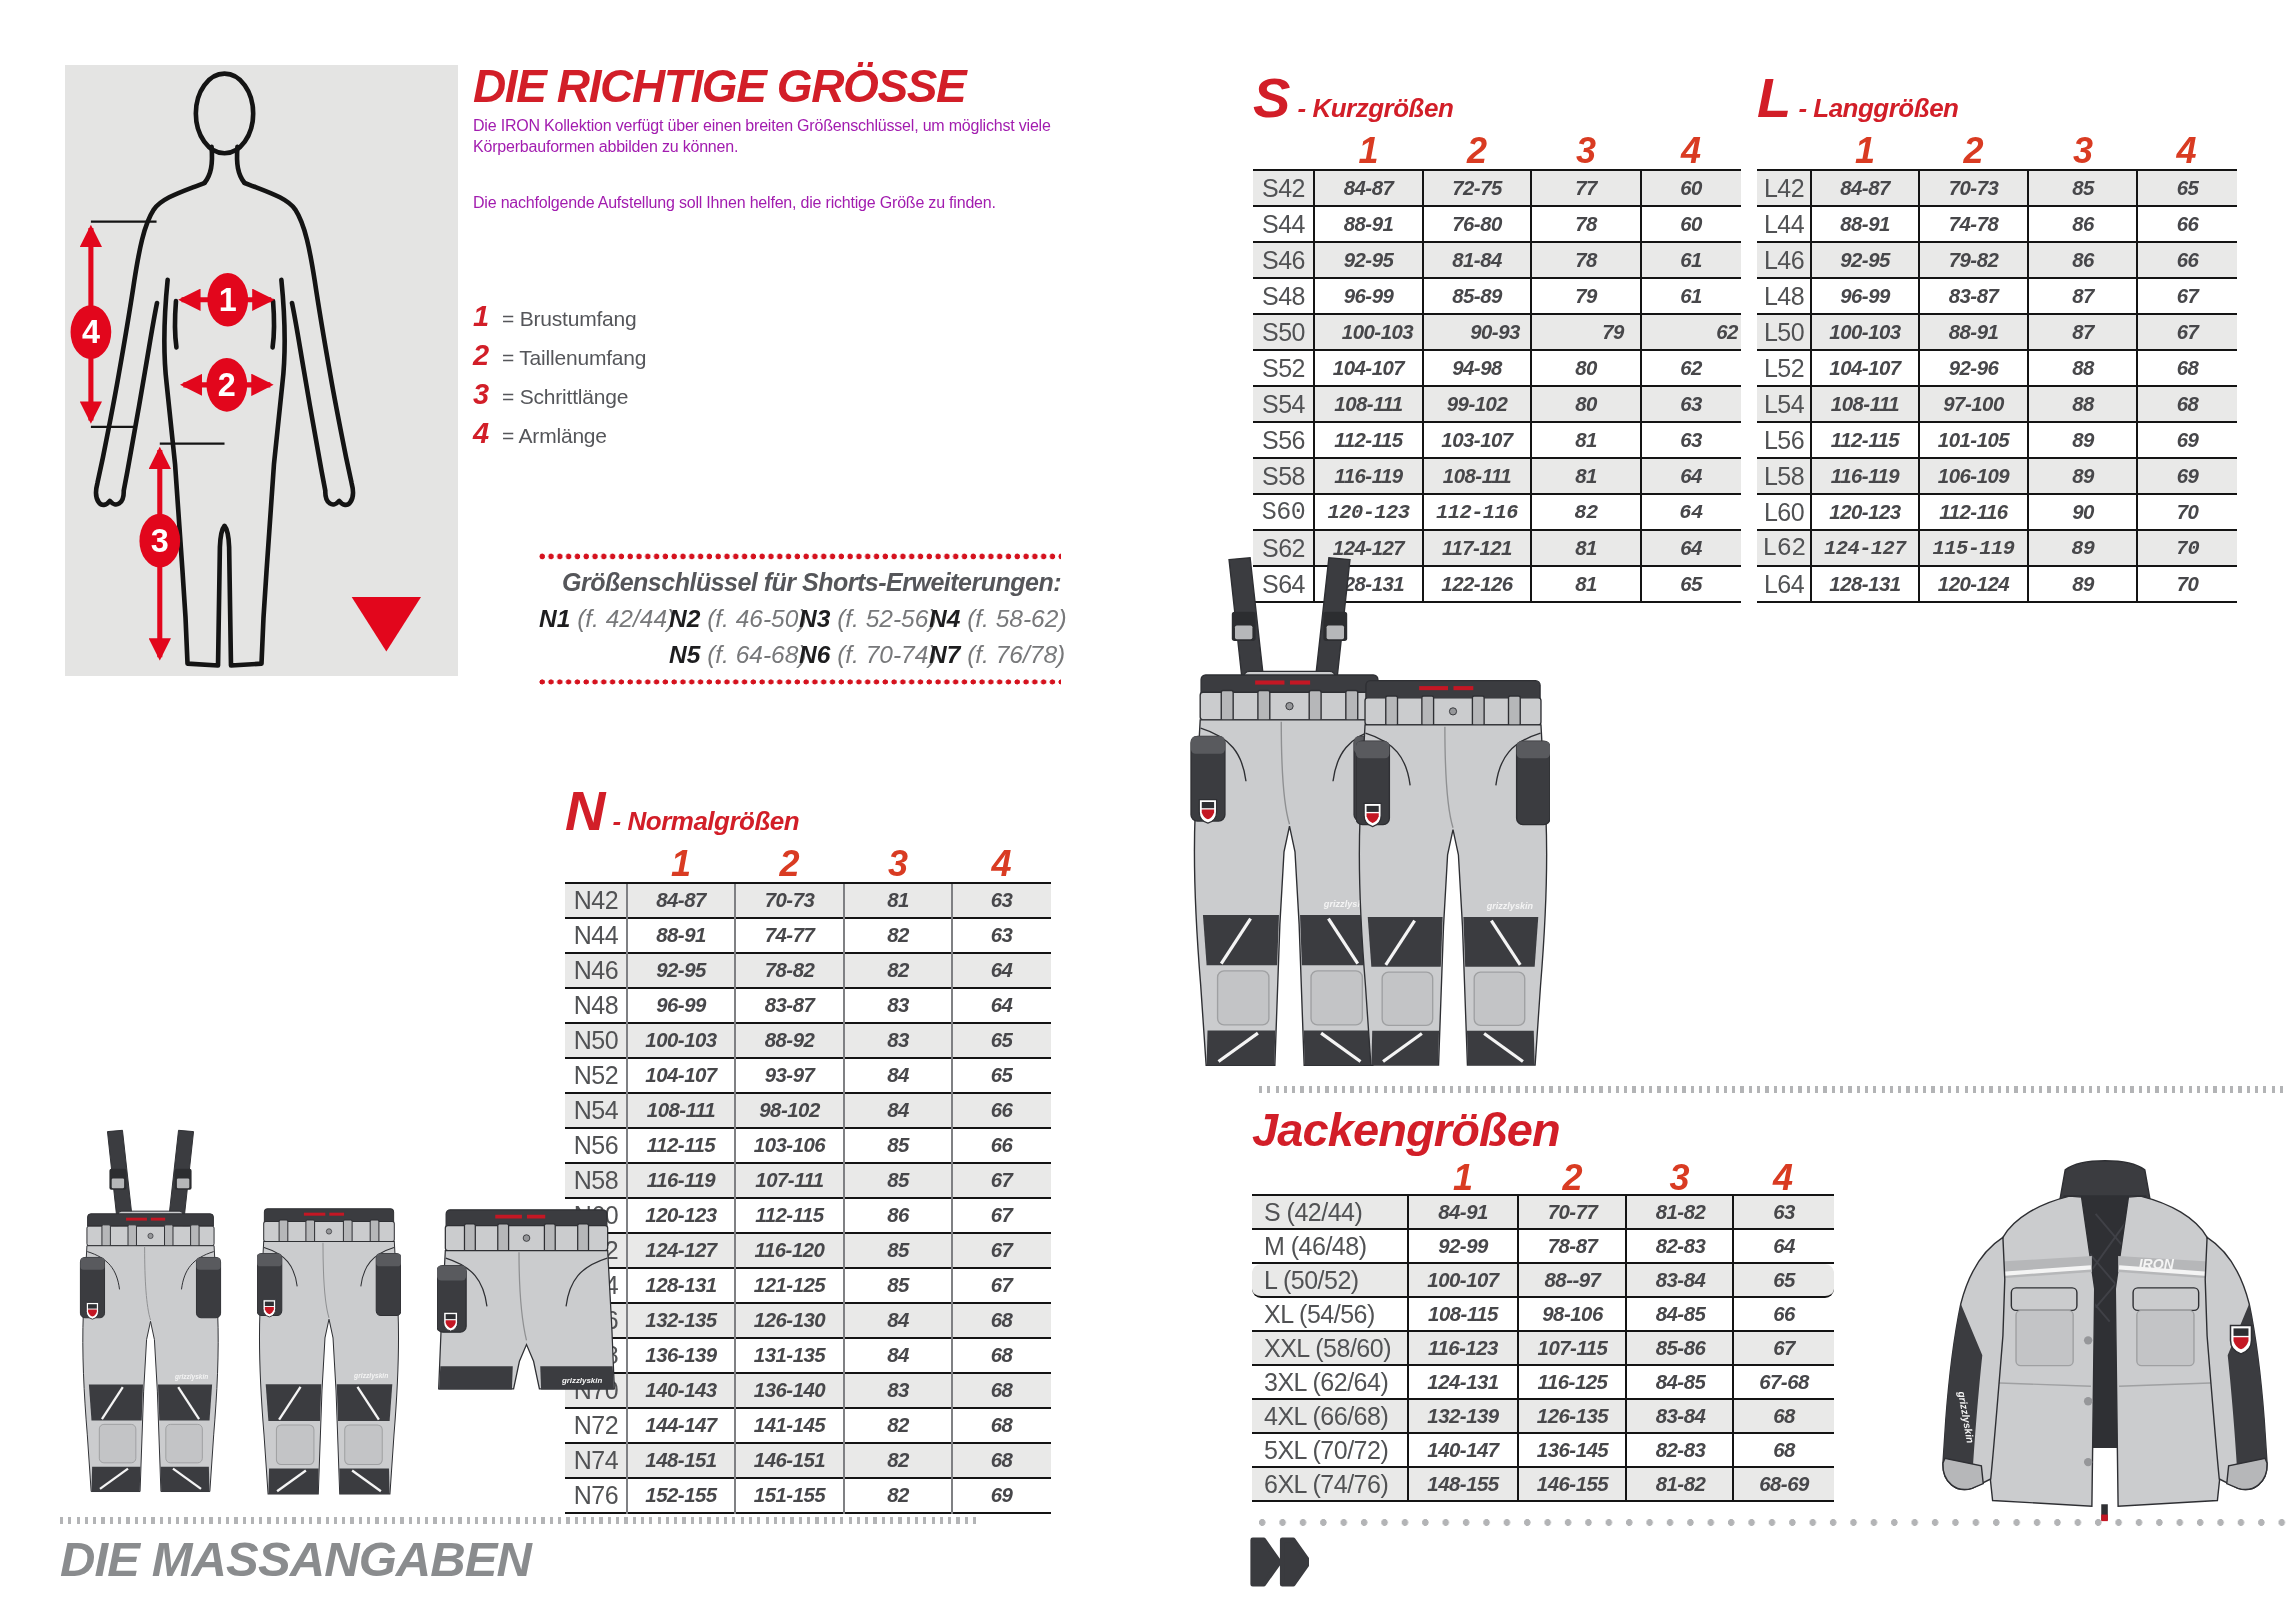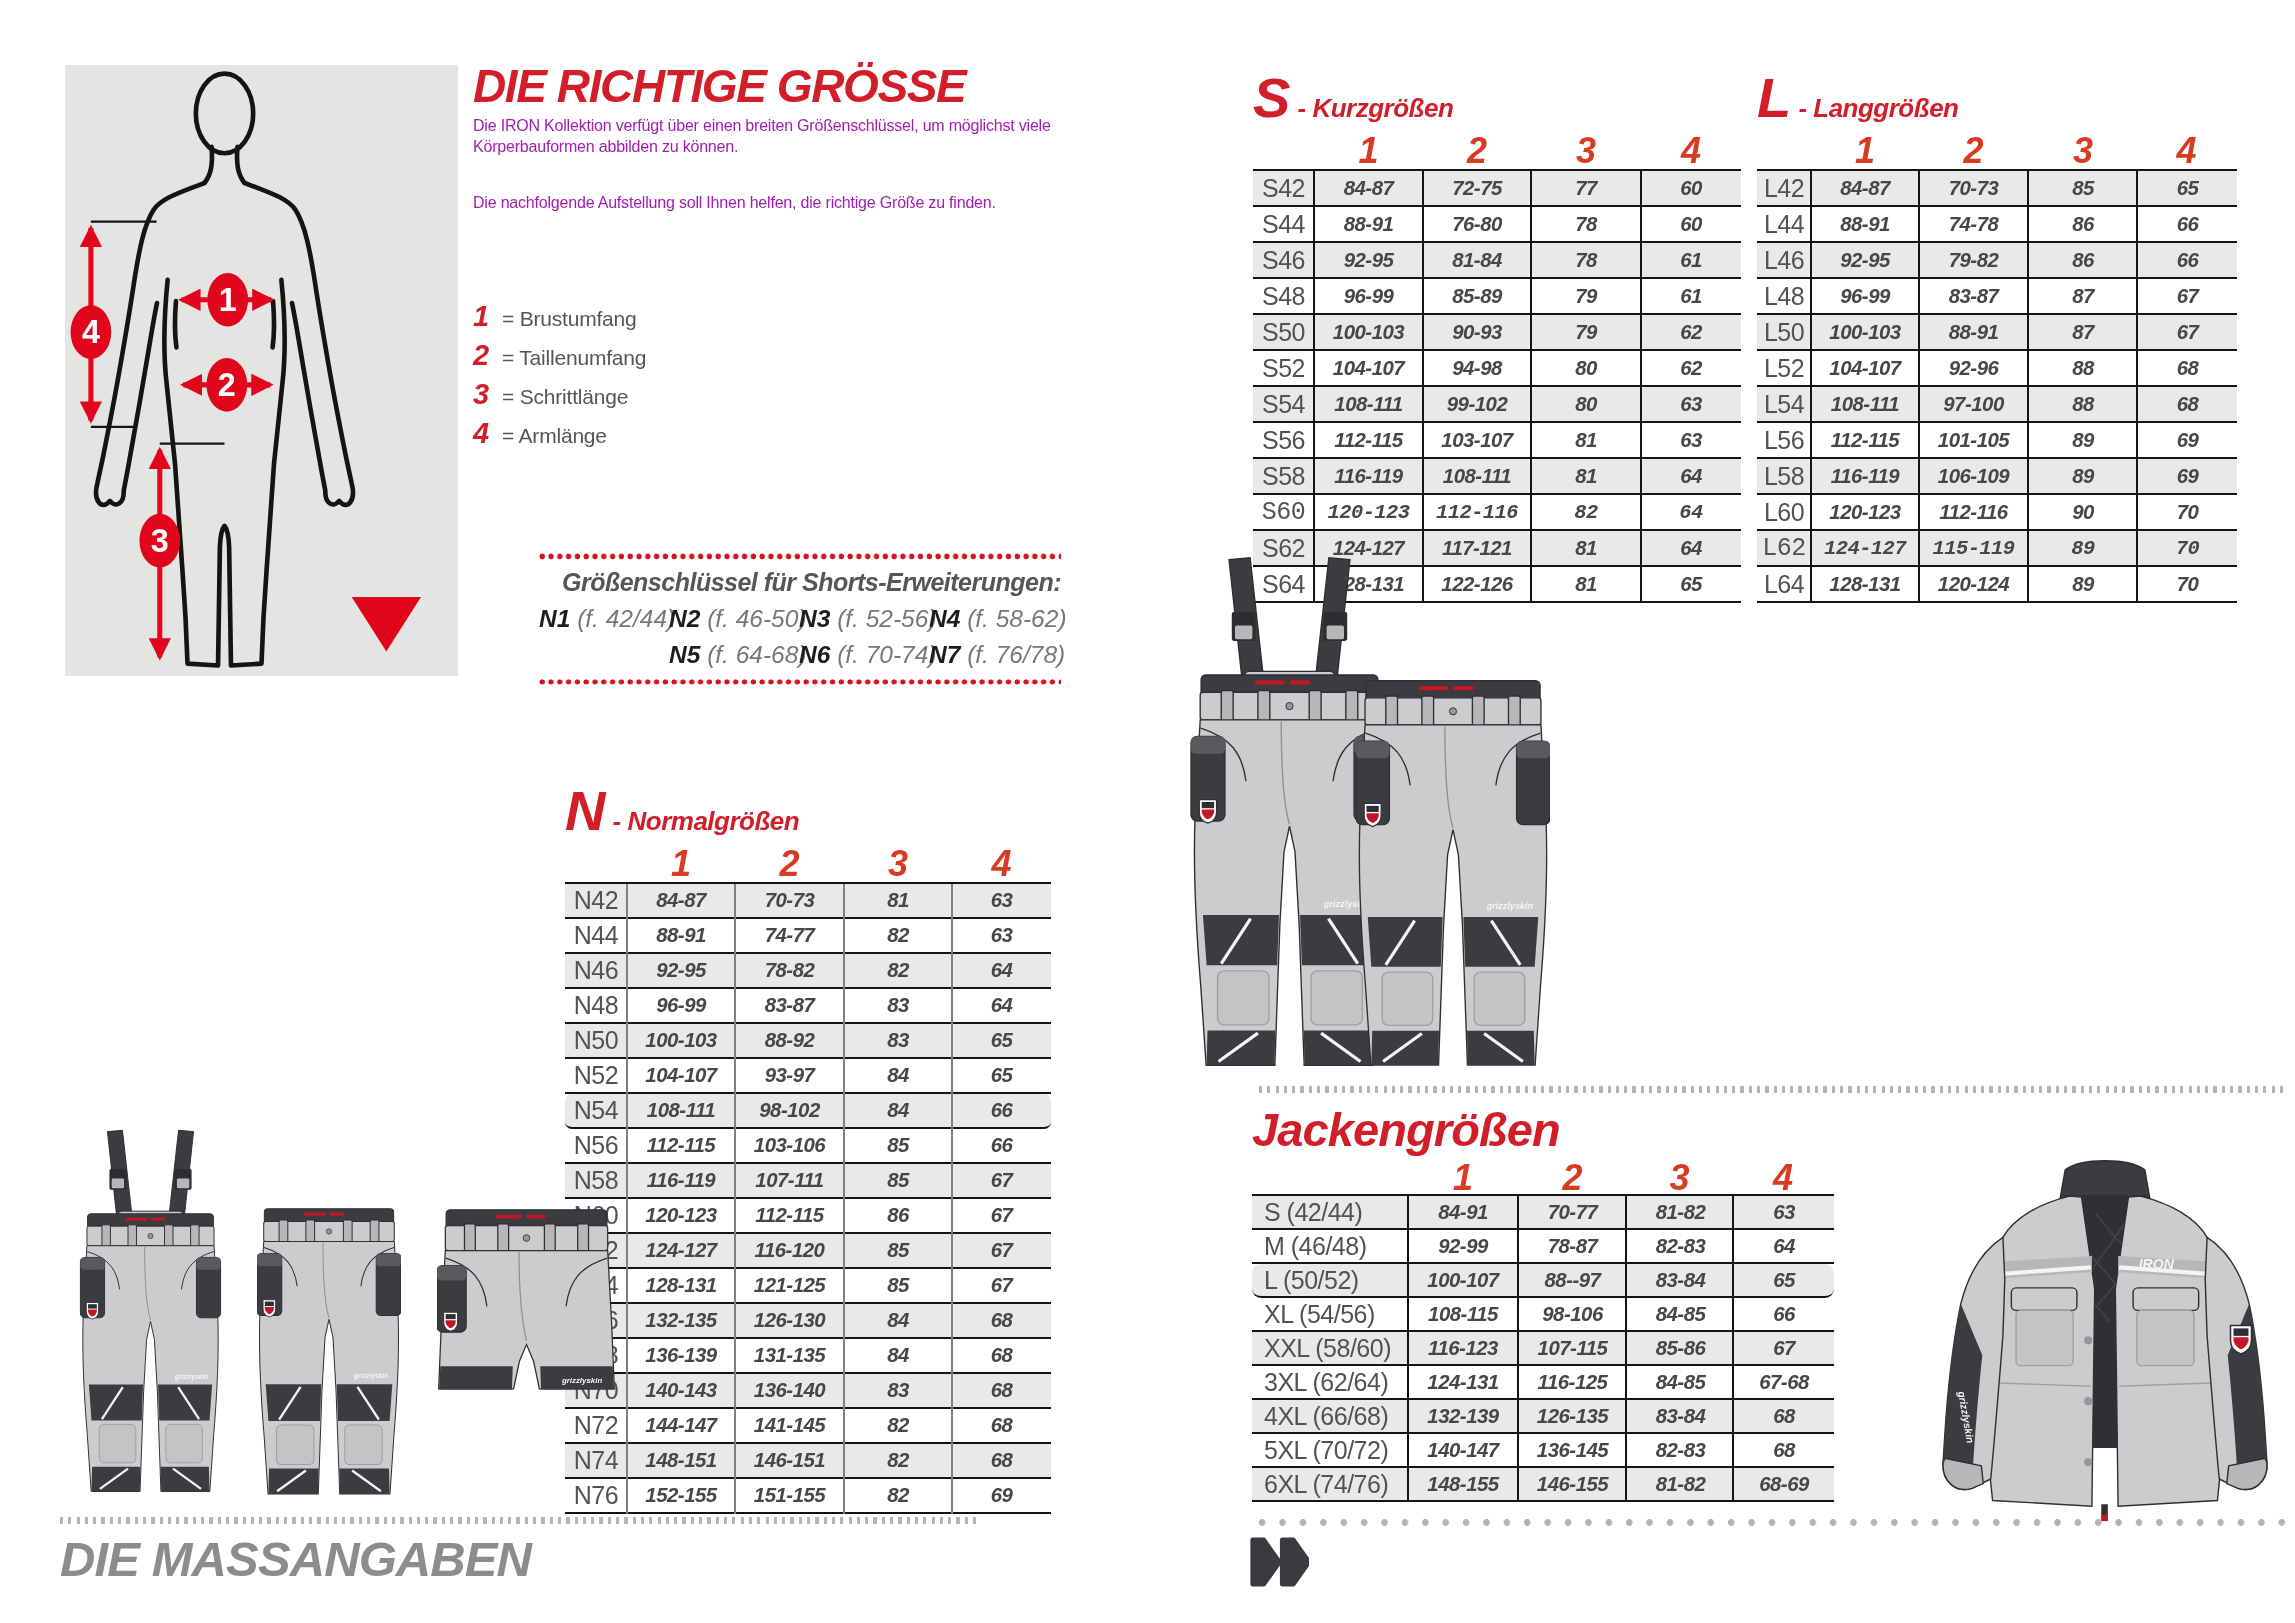--- a/index.html
+++ b/index.html
@@ -286,21 +286,21 @@
           <div class="t-cell">78</div>
           <div class="t-cell">61</div>
         </div>
         <div class="t-row" style="grid-template-columns: 61px 109px 108px 110px 100px;">
           <div class="t-label">S48</div>
           <div class="t-cell">96-99</div>
           <div class="t-cell">85-89</div>
           <div class="t-cell">79</div>
           <div class="t-cell">61</div>
         </div>
-        <div class="t-row shade" style="grid-template-columns: 61px 109px 108px 110px 100px;">
+        <div class="t-row shade" style="grid-template-columns: 61px 109px 108px 110px 100px; gap: 9px;">
           <div class="t-label">S50</div>
           <div class="t-cell">100-103</div>
           <div class="t-cell">90-93</div>
           <div class="t-cell">79</div>
           <div class="t-cell">62</div>
         </div>
         <div class="t-row" style="grid-template-columns: 61px 109px 108px 110px 100px;">
           <div class="t-label">S52</div>
           <div class="t-cell">104-107</div>
           <div class="t-cell">94-98</div>
@@ -506,21 +506,21 @@
           <div class="t-cell">83</div>
           <div class="t-cell">65</div>
         </div>
         <div class="t-row" style="grid-template-columns: 62px 108px 109px 108px 99px;">
           <div class="t-label">N52</div>
           <div class="t-cell">104-107</div>
           <div class="t-cell">93-97</div>
           <div class="t-cell">84</div>
           <div class="t-cell">65</div>
         </div>
-        <div class="t-row shade" style="grid-template-columns: 62px 108px 109px 108px 99px; border-radius: 7px;">
+        <div class="t-row shade" style="grid-template-columns: 62px 108px 109px 108px 99px;">
           <div class="t-label">N54</div>
           <div class="t-cell">108-111</div>
           <div class="t-cell">98-102</div>
           <div class="t-cell">84</div>
           <div class="t-cell">66</div>
         </div>
         <div class="t-row" style="grid-template-columns: 62px 108px 109px 108px 99px;">
           <div class="t-label">N56</div>
           <div class="t-cell">112-115</div>
           <div class="t-cell">103-106</div>

